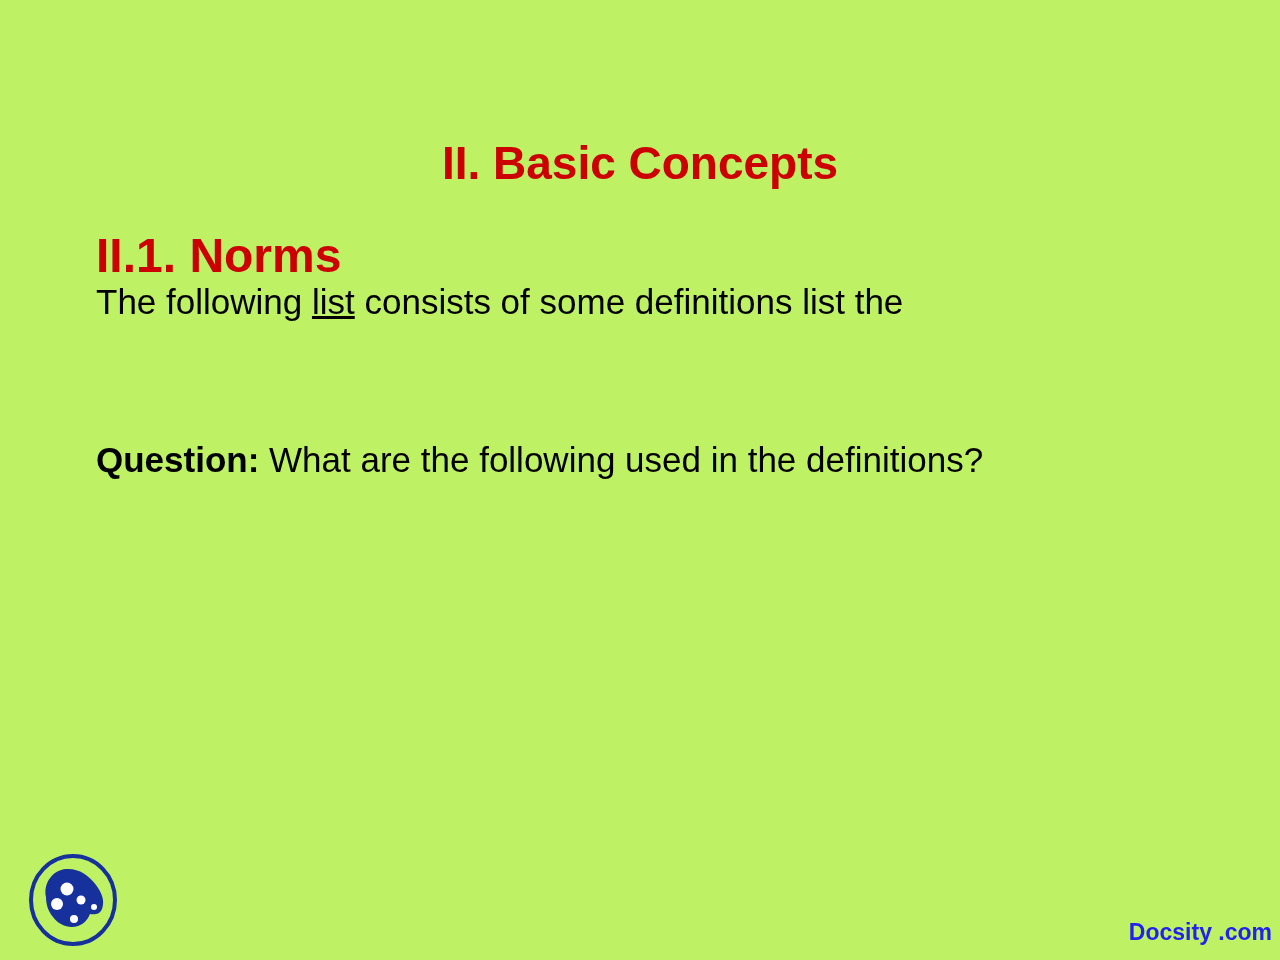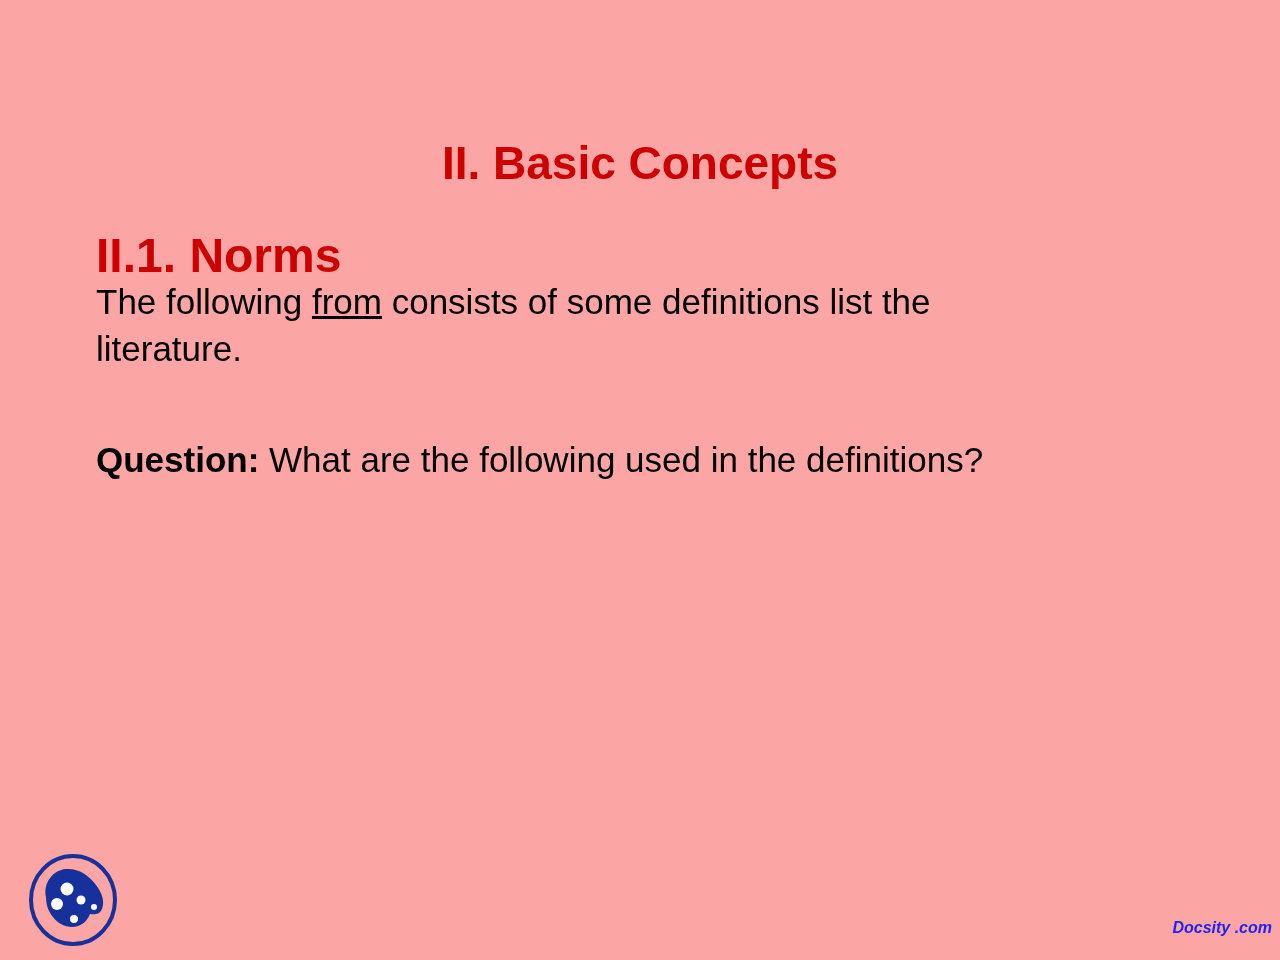--- a/index.html
+++ b/index.html
@@ -7,21 +7,21 @@
     padding: 0;
     background: #ffffff;
   }
   body {
     font-family: "Liberation Sans", sans-serif;
   }
   .slide {
     position: relative;
     width: 1280px;
     height: 960px;
-    background: #fca5a5;
+    background: #bef264;
     overflow: hidden;
   }
 
   
   .slide-title {
     position: absolute;
     top: 108px;
     left: 0;
     width: 1280px;
     text-align: center;
@@ -87,40 +87,38 @@
     display: block;
     width: 94px;
     height: 94px;
   }
 
   
   .wordmark {
     position: absolute;
     right: 8px;
     top: 919px;
-    font-size: 16px;
+    font-size: 23px;
     font-weight: bold;
     color: #2222ee;
     white-space: nowrap;
     letter-spacing: 0px;
-    font-style: italic;
   }
 </style>
 </head>
 <body>
 
 <div class="slide">
 
   <h1 class="slide-title">II. Basic Concepts</h1>
 
   <h2 class="section-heading">II.1. Norms</h2>
 
   <div class="body-block" id="intro-paragraph">
-    <span class="line"><span>The following </span><span class="u">from</span><span> consists of some definitions list the</span></span>
-    <span class="line">literature.</span>
+    <span class="line"><span>The following </span><span class="u">list</span><span> consists of some definitions list the</span></span>
   </div>
 
   <div class="body-block" id="question-paragraph">
     <span class="line"><span class="b">Question:</span><span> What are the following used in the definitions?</span></span>
   </div>
 
   <div class="logo">
     <svg viewBox="0 0 94 94" xmlns="http://www.w3.org/2000/svg" aria-hidden="true">
       <ellipse cx="47" cy="47" rx="42" ry="44" fill="none" stroke="#16309c" stroke-width="4"></ellipse>
       <path d="M 20 44

